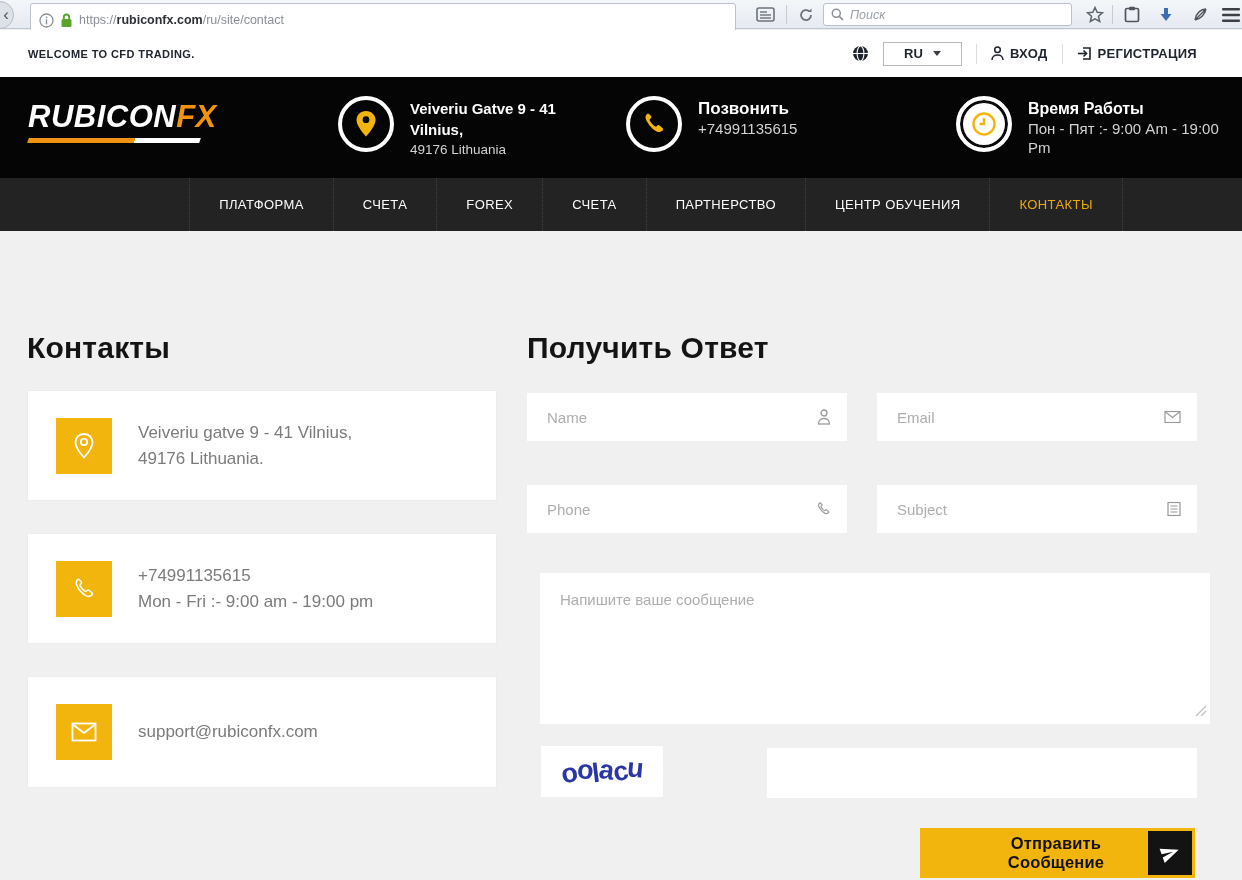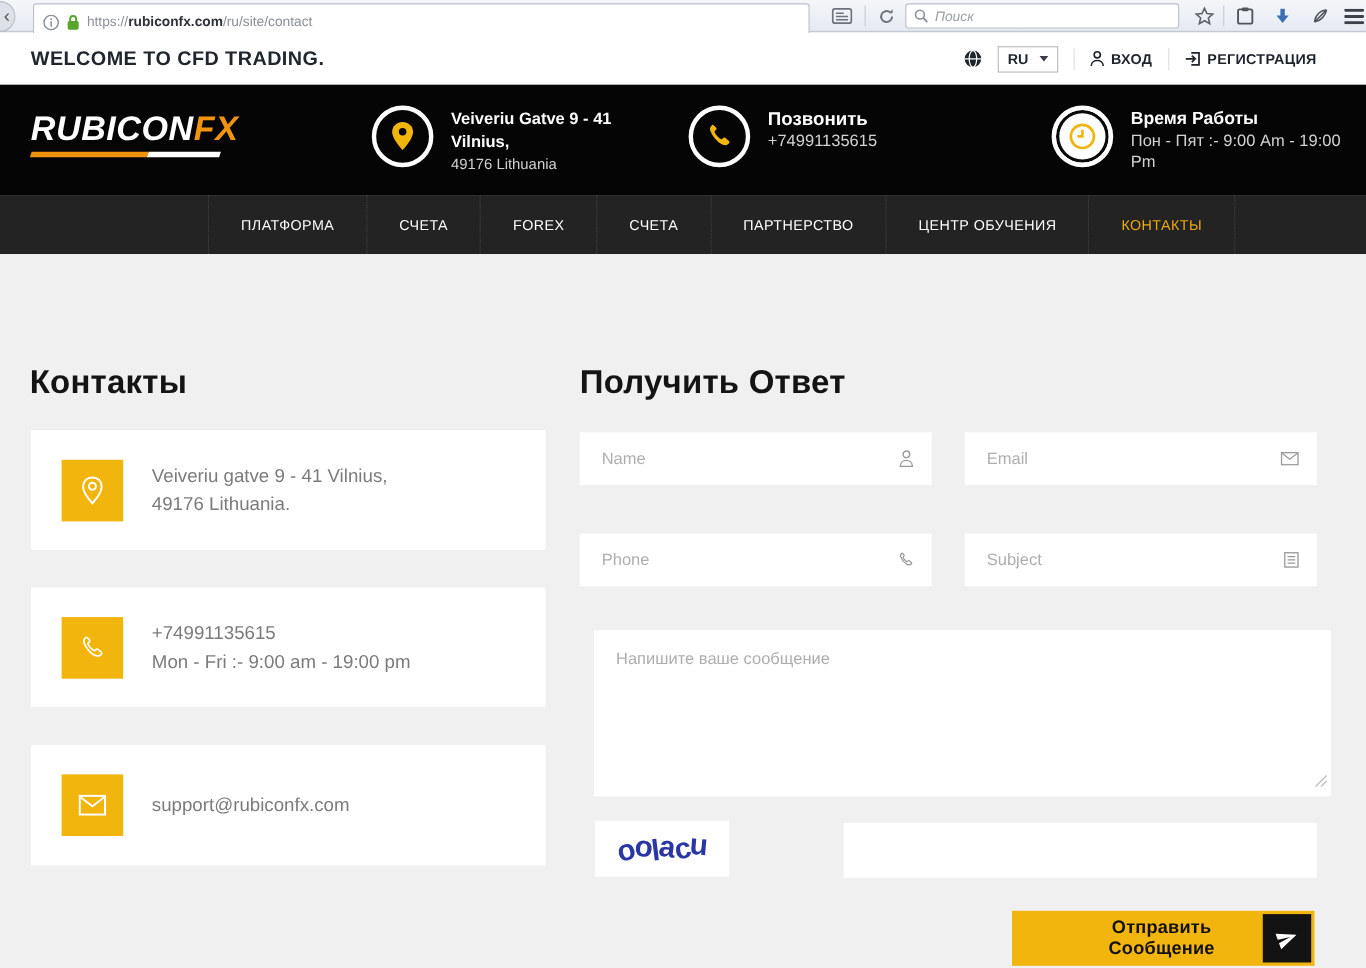--- a/index.html
+++ b/index.html
@@ -24,24 +24,24 @@
     background:#fff; border:1px solid #b9c1cd; border-radius:3px;
     display:flex; align-items:center; padding:0 7px; gap:6px; }
   .search-box input { border:none; outline:none; width:200px; font-size:12.5px;
     font-family:"Liberation Sans", sans-serif; background:transparent; }
   .search-box input::placeholder { color:#9aa0a8; font-style:italic; }
 
   
   .welcome-bar { position:absolute; left:0; top:30px; width:1242px; height:47px;
     background:#fff; display:flex; align-items:center; justify-content:space-between;
     padding:0 45px 0 28px; }
-  .welcome-text { font-size:18px; font-weight:bold; color:#20262e; letter-spacing:.4px; }
+  .welcome-text { font-size:11px; font-weight:bold; color:#20262e; letter-spacing:.4px; }
   .topbar-right { display:flex; align-items:center; gap:14px; }
   .lang-select { display:flex; align-items:center; gap:10px; border:1px solid #b9b9b9;
-    background:#fff; height:24px; padding:0 8px; font-size:13px; font-weight:bold;
+    background:#fff; height:24px; padding:0 20px; font-size:13px; font-weight:bold;
     color:#1e242c; }
   .caret-down { width:0; height:0; border-left:4px solid transparent;
     border-right:4px solid transparent; border-top:5px solid #3a3f46; }
   .topbar-divider { width:1px; height:20px; background:#ddd; }
   .topbar-link { display:flex; align-items:center; gap:6px; font-size:13px;
     font-weight:bold; color:#1e242c; letter-spacing:.3px; cursor:pointer; }
 
   
   .site-header { position:absolute; left:0; top:77px; width:1242px; height:101px;
     background:#050505; }

